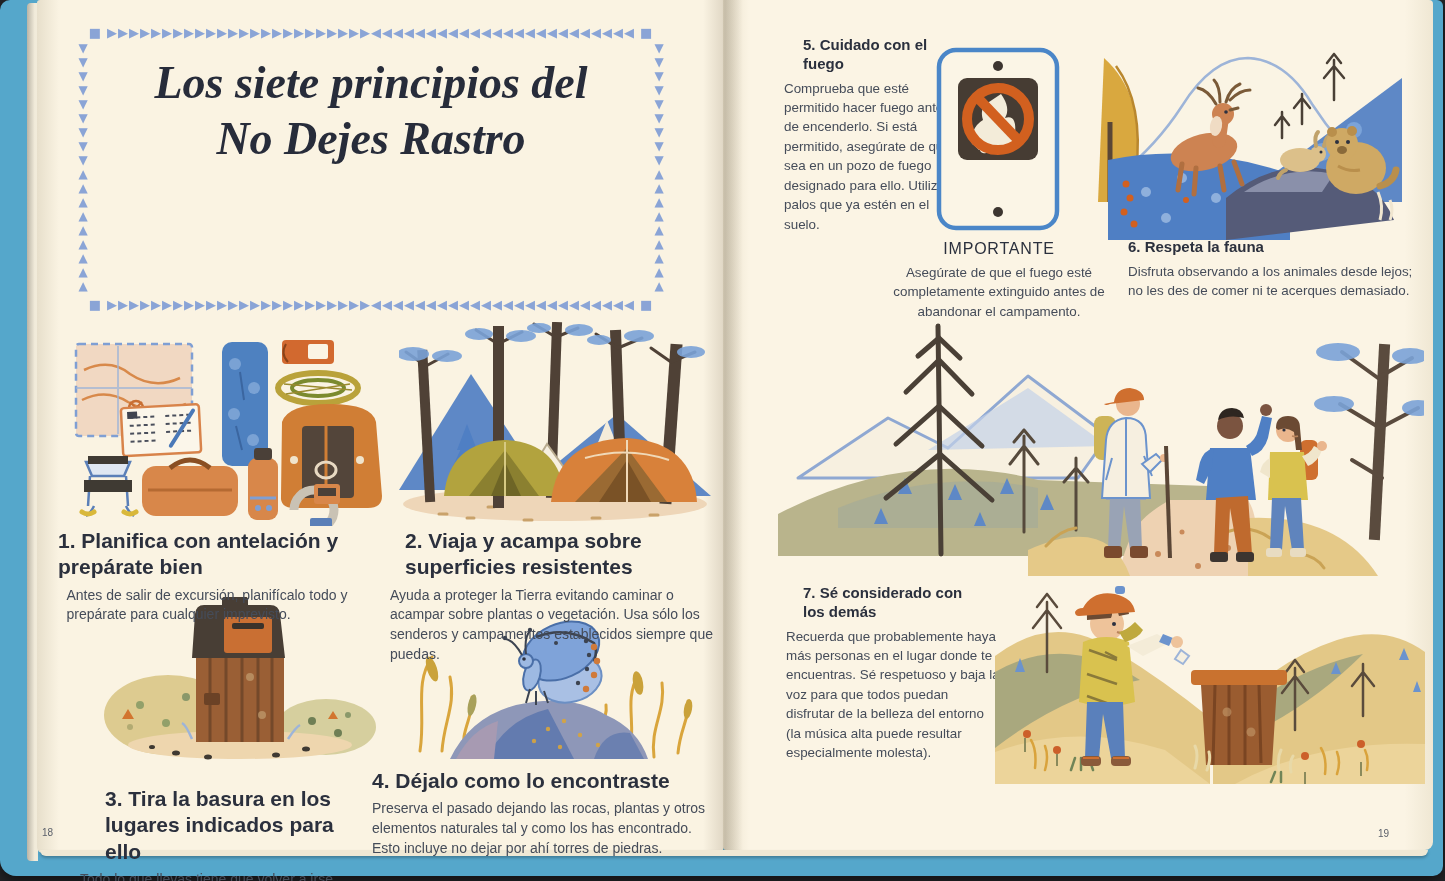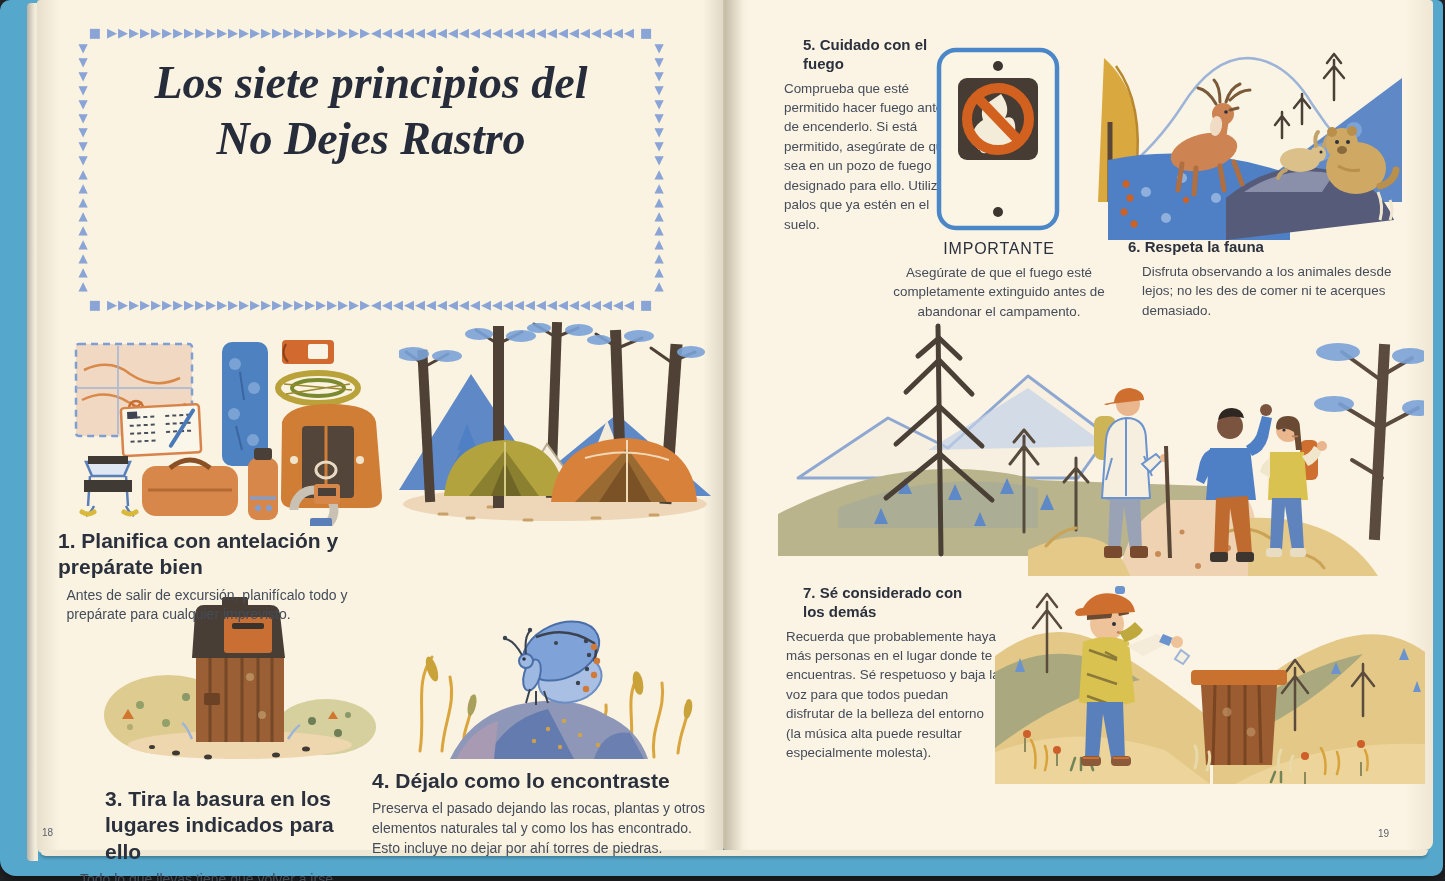--- a/index.html
+++ b/index.html
@@ -293,20 +293,24 @@
           <circle cx="132" cy="13" r="2.2" fill="#3c4350"></circle>
         <path d="M132 72 l-4 14 m10 -12 l0 14 m8 -14 l4 12" stroke="#3c4350" stroke-width="2"></path>
       </g>
     </svg>
   </div>
 
   <div class="principle" style="left:58px;top:528px;width:352px;">
     <div class="p-head">1. Planifica con antelación y prepárate bien</div>
     <div class="p-body" style="max-width:335px;">Antes de salir de excursión, planifícalo todo y prepárate para cualquier imprevisto.</div>
   </div>
+  <div class="principle" style="left:390px;top:528px;width:330px;">
+    <div class="p-head" style="max-width:300px;">2. Viaja y acampa sobre superficies resistentes</div>
+    <div class="p-body" style="max-width:330px;">Ayuda a proteger la Tierra evitando caminar o acampar sobre plantas o vegetación. Usa sólo los senderos y campamentos establecidos siempre que puedas.</div>
+  </div>
   <div class="principle" style="left:80px;top:763px;width:310px;margin-top:23px;">
     <div class="p-head" style="max-width:260px;">3. Tira la basura en los lugares indicados para ello</div>
     <div class="p-body" style="max-width:310px;">Todo lo que llevas tiene que volver a irse. ¡Incluidas las cáscaras de naranja y plátano!</div>
   </div>
   <div class="principle" style="left:372px;top:768px;width:350px;">
     <div class="p-head">4. Déjalo como lo encontraste</div>
     <div class="p-body" style="max-width:350px;">Preserva el pasado dejando las rocas, plantas y otros elementos naturales tal y como los has encontrado. Esto incluye no dejar por ahí torres de piedras.</div>
   </div>
   <div class="pagenum" style="left:42px;top:827px;">18</div>
 
@@ -389,21 +393,21 @@
         <ellipse cx="18" cy="24" rx="5" ry="4" fill="#8a6a3a"></ellipse>
         <path d="M56 60 q14 -4 16 -16" stroke="#b98f4c" stroke-width="7" stroke-linecap="round" fill="none"></path>
         <path d="M14 40 q10 6 22 4" stroke="#b98f4c" stroke-width="3" fill="none"></path>
       </g>
       <path d="M292 150 q6 14 2 28 m10 -20 q4 10 0 20" stroke="#f0e6d0" stroke-width="3" fill="none"></path>
     </svg>
   </div>
 
   <div class="principle small" style="left:1128px;top:238px;width:296px;">
     <div class="p-head">6. Respeta la fauna</div>
-    <div class="p-body" style="max-width:296px;margin-left:14px;">Disfruta observando a los animales desde lejos; no les des de comer ni te acerques demasiado.</div>
+    <div class="p-body" style="max-width:296px;">Disfruta observando a los animales desde lejos; no les des de comer ni te acerques demasiado.</div>
   </div>
 
   <div class="important" style="left:884px;top:240px;width:230px;">
     <div class="imp-head">IMPORTANTE</div>
     <div class="imp-body">Asegúrate de que el fuego esté completamente extinguido antes de abandonar el campamento.</div>
   </div>
 
   <div class="illus" style="left:778px;top:318px;">
     <svg width="646" height="258" viewBox="0 0 646 258">
       <path d="M20 160 L110 100 L170 130 L250 58 L330 118 L300 160 Z" fill="#f7f0e0" stroke="#8fa8d2" stroke-width="3" stroke-linejoin="round"></path>

